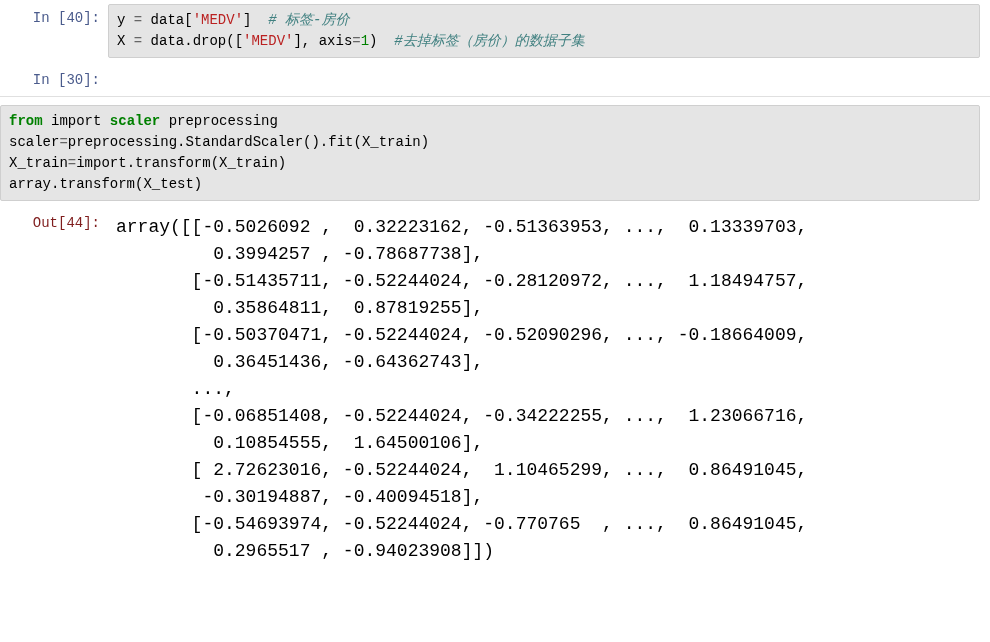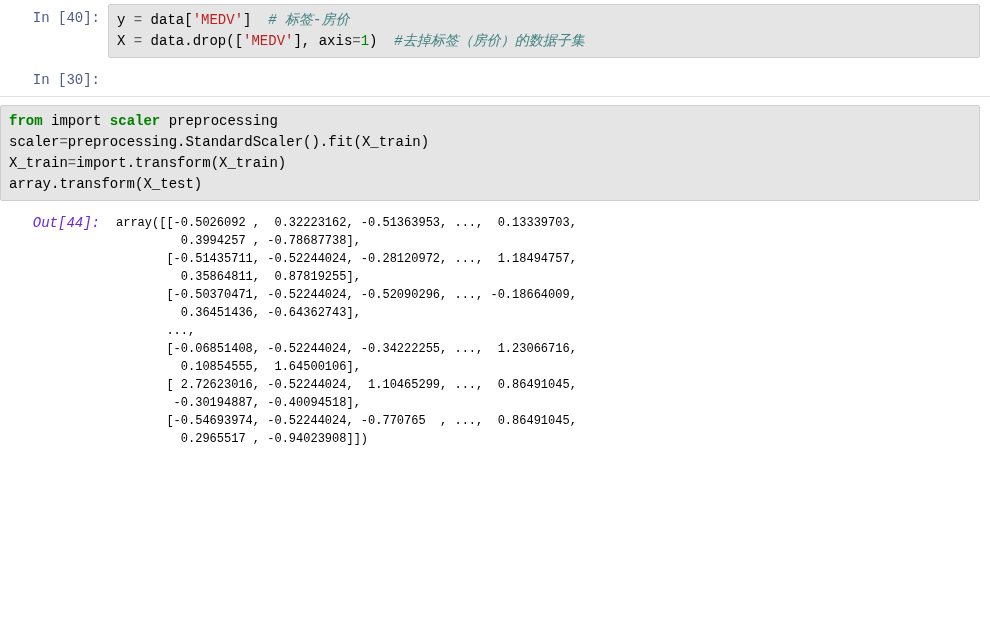--- a/index.html
+++ b/index.html
@@ -27,42 +27,41 @@
       text-align: right;
       padding-right: 8px;
       padding-top: 6px;
       font-family: "Consolas", "Courier New", monospace;
       font-size: 14px;
     }
     .prompt-in {
       color: #4a5b8c;
     }
     .prompt-out {
-      color: #6d28d9;
-      font-style: italic;
+      color: #7f1d1d;
     }
     .cell-content {
       flex: 1;
       padding-right: 10px;
     }
     .input-area {
       background: #e5e5e5;
       border: 1px solid #cfcfcf;
       border-radius: 2px;
       padding: 5px 8px;
       font-family: "SimSun", "Consolas", "Courier New", monospace;
       font-size: 14px;
       line-height: 1.5;
       white-space: pre;
       overflow-x: auto;
     }
     .output-area {
       padding: 5px 8px;
       font-family: "SimSun", "Consolas", "Courier New", monospace;
-      font-size: 12px;
+      font-size: 18px;
       line-height: 1.5;
       white-space: pre;
     }
     .tok-keyword {
       color: #008000;
       font-weight: bold;
     }
     .tok-string {
       color: #ba2121;
     }

